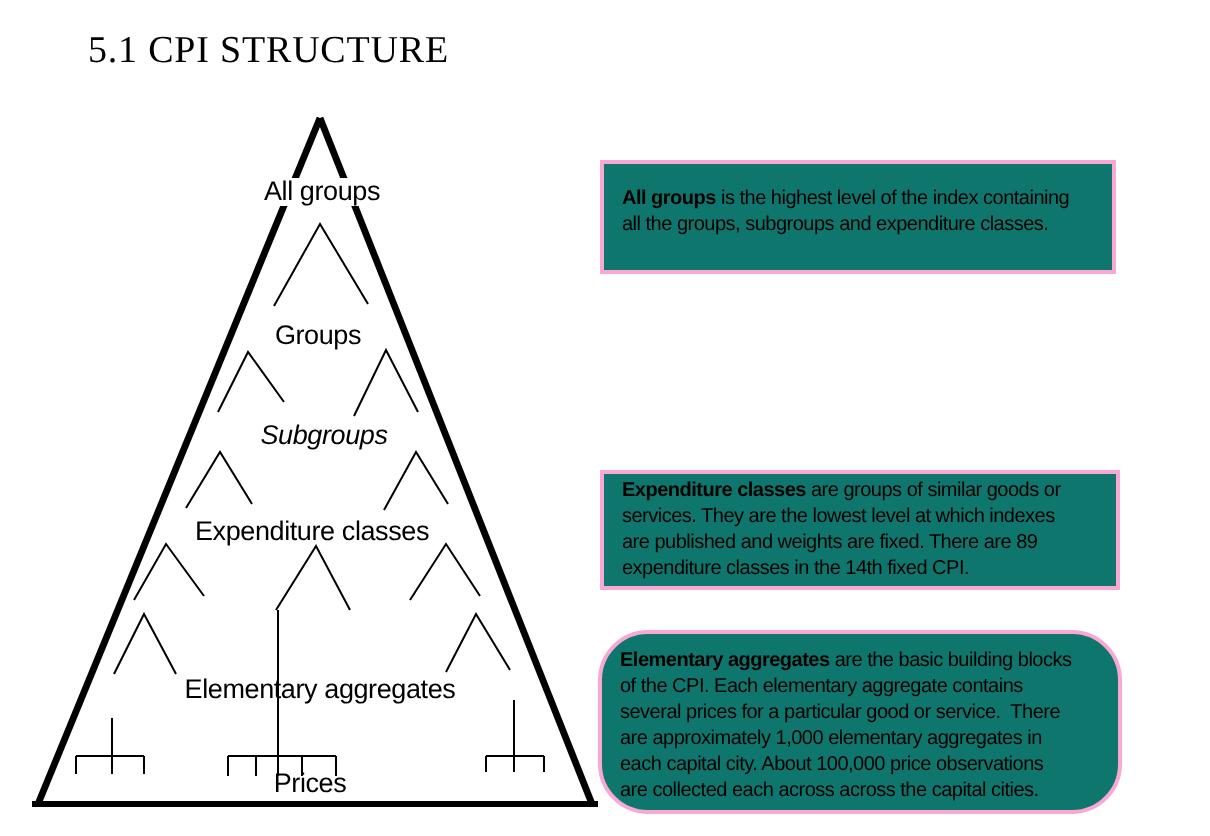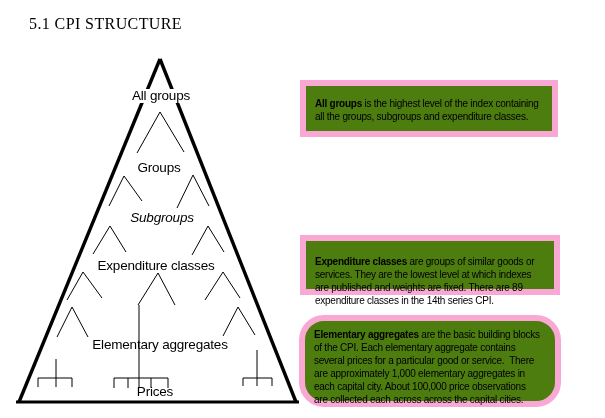--- a/index.html
+++ b/index.html
@@ -7,56 +7,56 @@
     position: relative;
     width: 605px;
     height: 418px;
     background: #fff;
     font-family: "Liberation Sans", sans-serif;
     color: #000;
     overflow: hidden;
   }
   .page-title {
     position: absolute;
-    left: 29px;
+    left: 44px;
     top: 15px;
     font-family: "Liberation Serif", serif;
-    font-size: 16px;
+    font-size: 19px;
     font-weight: normal;
     letter-spacing: 0.4px;
     margin: 0;
   }
   .diagram-svg {
     position: absolute;
     left: 0;
     top: 0;
   }
   .pyr-label {
     position: absolute;
     transform: translateX(-50%);
     font-size: 13.5px;
     letter-spacing: -0.2px;
     white-space: pre;
     line-height: 14px;
   }
   .pyr-label.bg { background: #fff; padding: 0 3px; }
   .info-box {
     position: absolute;
-    border: 6px solid #f9a8d4;
-    background: #4d7c0f;
+    border: 2px solid #f9a8d4;
+    background: #0f766e;
     box-sizing: border-box;
     font-size: 10px;
     line-height: 13px;
     letter-spacing: -0.25px;
     padding-left: 9px;
   }
   .box-line { white-space: pre; }
   .box-term { font-weight: bold; }
   #box-1 { left: 300px; top: 80px;  width: 258px; height: 57px; padding-top: 11px; }
-  #box-2 { left: 300px; top: 235px; width: 260px; height: 60px; padding-top: 14px; }
+  #box-2 { left: 300px; top: 235px; width: 260px; height: 60px; padding-top: 2px; }
   #box-3 { left: 299px; top: 315px; width: 262px; height: 92px; padding-top: 7px; border-radius: 25px; }
 </style>
 </head>
 <body>
 
 <div class="page">
 
   <h1 class="page-title">5.1 CPI STRUCTURE</h1>
 
   <svg class="diagram-svg" width="320" height="418" viewBox="0 0 320 418">
@@ -116,21 +116,21 @@
 
   <div class="info-box" id="box-1">
     <div class="box-line"><span class="box-term">All groups</span><span> is the highest level of the index containing</span></div>
     <div class="box-line">all the groups, subgroups and expenditure classes.</div>
   </div>
 
   <div class="info-box" id="box-2">
     <div class="box-line"><span class="box-term">Expenditure classes</span><span> are groups of similar goods or</span></div>
     <div class="box-line">services. They are the lowest level at which indexes</div>
     <div class="box-line">are published and weights are fixed. There are 89</div>
-    <div class="box-line">expenditure classes in the 14th series CPI.</div>
+    <div class="box-line">expenditure classes in the 14th fixed CPI.</div>
   </div>
 
   <div class="info-box" id="box-3">
     <div class="box-line"><span class="box-term">Elementary aggregates</span><span> are the basic building blocks</span></div>
     <div class="box-line">of the CPI. Each elementary aggregate contains</div>
     <div class="box-line">several prices for a particular good or service.  There</div>
     <div class="box-line">are approximately 1,000 elementary aggregates in</div>
     <div class="box-line">each capital city. About 100,000 price observations</div>
     <div class="box-line">are collected each across across the capital cities.</div>
   </div>

